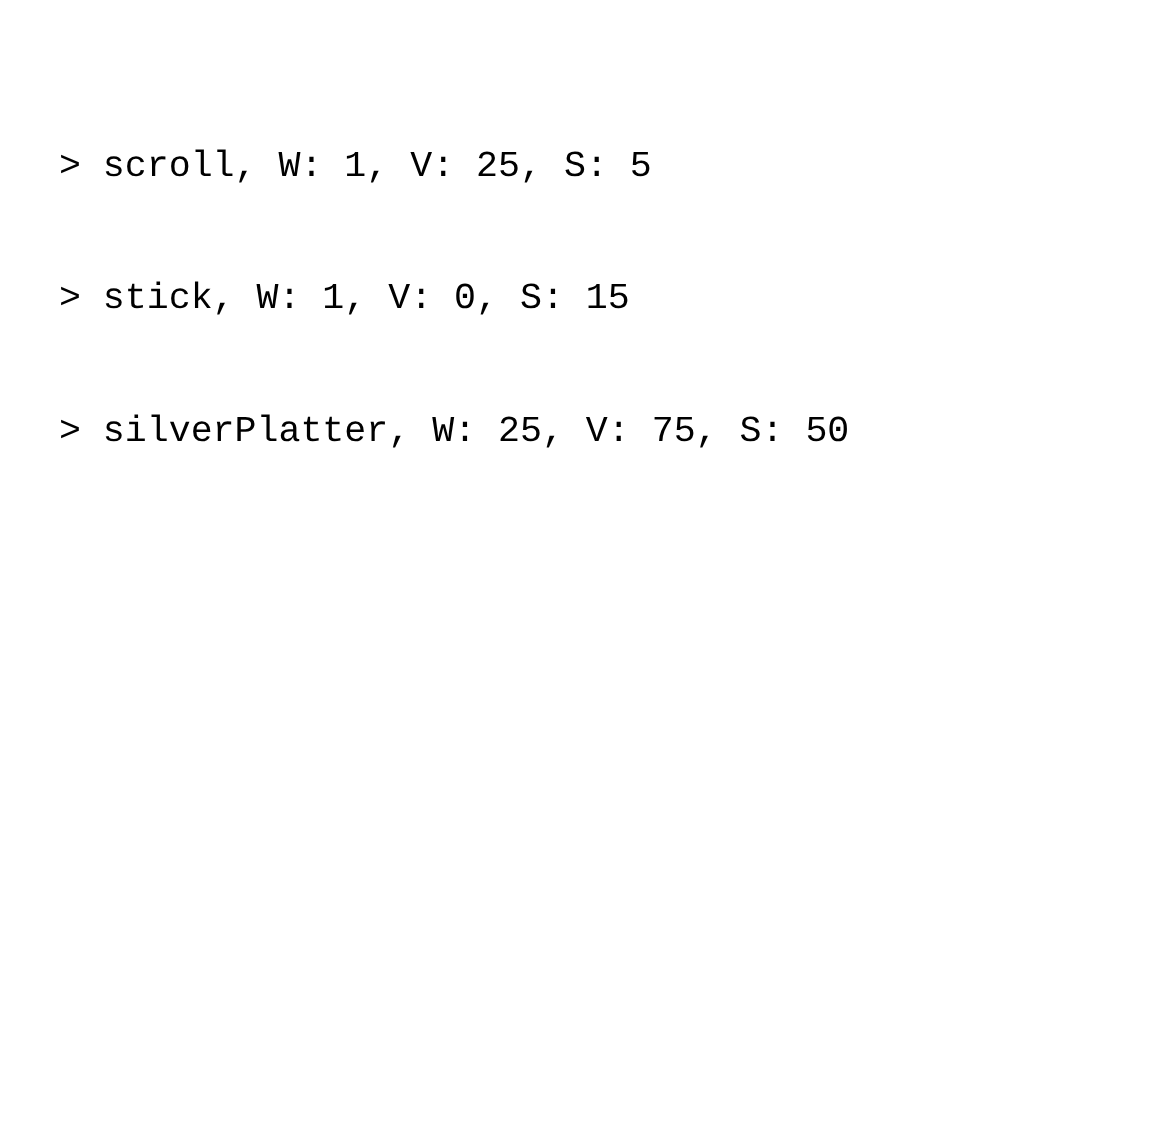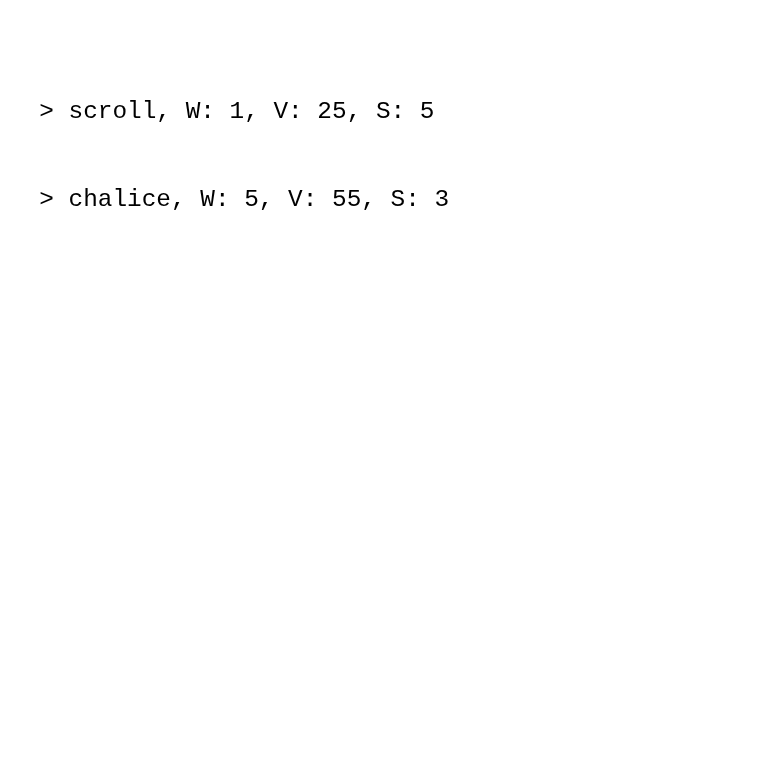--- a/index.html
+++ b/index.html
@@ -37,21 +37,22 @@
     height: 29.4px;
     font-family: "Liberation Mono", "DejaVu Sans Mono", monospace;
   }
 </style>
 </head>
 <body>
 
 <div id="console-output">
 
   <span class="console-line">  &gt; scroll, W: 1, V: 25, S: 5</span>
-  <span class="console-line">  &gt; chalice, W: 5, V: 55, S: 3</span>
+  <span class="console-line">  &gt; stick, W: 1, V: 0, S: 15</span>
+  <span class="console-line">  &gt; silverPlatter, W: 25, V: 75, S: 50</span>
   
   
 
   
   
   
 
   
 
   

